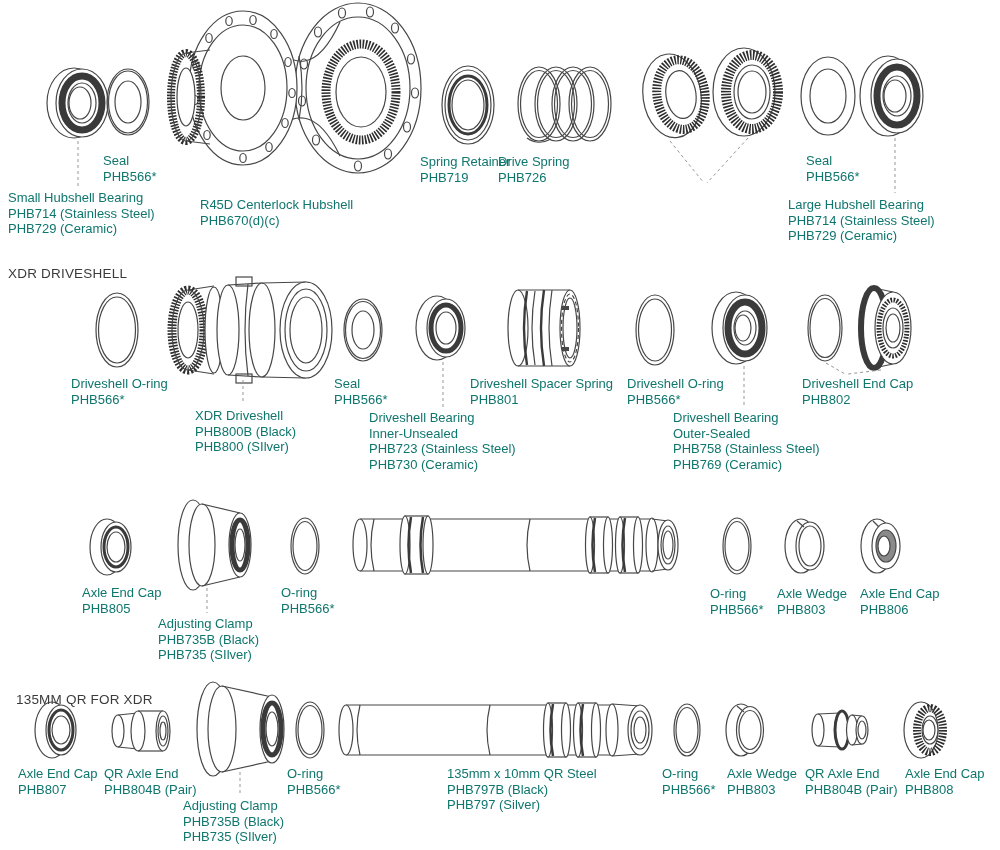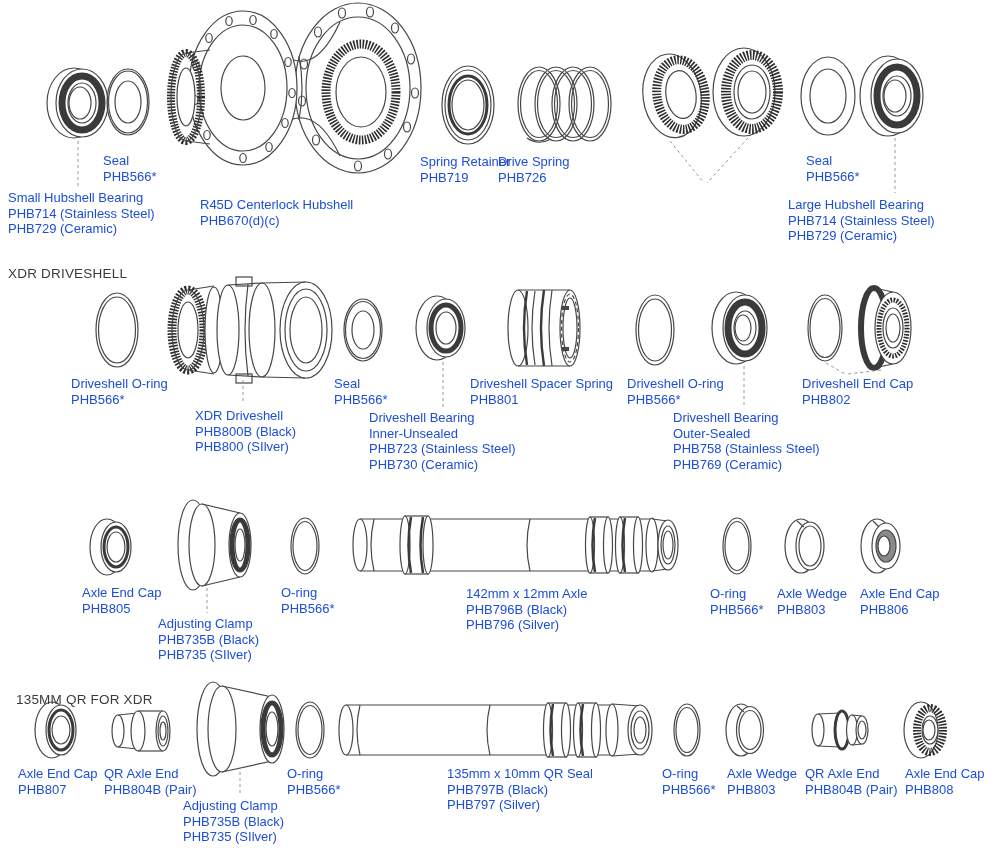--- a/index.html
+++ b/index.html
@@ -7,21 +7,21 @@
     position:relative; width:1000px; height:850px; background:#ffffff;
     font-family:"Liberation Sans", sans-serif; overflow:hidden;
   }
   .diagram-svg { position:absolute; left:0; top:0; }
   .ln   { fill:none; stroke:#474747; stroke-width:1.2; }
   .fw   { fill:#ffffff; stroke:#474747; stroke-width:1.2; }
   .teeth{ fill:none; stroke:#2d2d2d; stroke-dasharray:1.6 1.4; }
   .band { fill:none; stroke:#3a3a3a; }
   .lead { fill:none; stroke:#979797; stroke-width:1; stroke-dasharray:3 3; }
   .lbl {
-    position:absolute; font-size:13px; line-height:15.5px; color:#1d4ed8;
+    position:absolute; font-size:13px; line-height:15.5px; color:#0f766e;
     white-space:nowrap;
   }
   .hd {
     position:absolute; font-size:13.5px; color:#3b3b3b; white-space:nowrap;
     letter-spacing:.2px;
   }
 </style>
 </head>
 <body>
 
@@ -469,25 +469,20 @@
     </div>
   <div class="lbl" style="left:158px; top:616px;">
       <div>Adjusting Clamp</div>
       <div>PHB735B (Black)</div>
       <div>PHB735 (SIlver)</div>
     </div>
   <div class="lbl" style="left:281px; top:585px;">
       <div>O-ring</div>
       <div>PHB566*</div>
     </div>
-  <div class="lbl" style="left:466px; top:586px;">
-      <div>142mm x 12mm Axle</div>
-      <div>PHB796B (Black)</div>
-      <div>PHB796 (Silver)</div>
-    </div>
   <div class="lbl" style="left:710px; top:586px;">
       <div>O-ring</div>
       <div>PHB566*</div>
     </div>
   <div class="lbl" style="left:777px; top:586px;">
       <div>Axle Wedge</div>
       <div>PHB803</div>
     </div>
   <div class="lbl" style="left:860px; top:586px;">
       <div>Axle End Cap</div>
@@ -505,21 +500,21 @@
   <div class="lbl" style="left:183px; top:798px;">
       <div>Adjusting Clamp</div>
       <div>PHB735B (Black)</div>
       <div>PHB735 (SIlver)</div>
     </div>
   <div class="lbl" style="left:287px; top:766px;">
       <div>O-ring</div>
       <div>PHB566*</div>
     </div>
   <div class="lbl" style="left:447px; top:766px;">
-      <div>135mm x 10mm QR Seal</div>
+      <div>135mm x 10mm QR Steel</div>
       <div>PHB797B (Black)</div>
       <div>PHB797 (Silver)</div>
     </div>
   <div class="lbl" style="left:662px; top:766px;">
       <div>O-ring</div>
       <div>PHB566*</div>
     </div>
   <div class="lbl" style="left:727px; top:766px;">
       <div>Axle Wedge</div>
       <div>PHB803</div>

